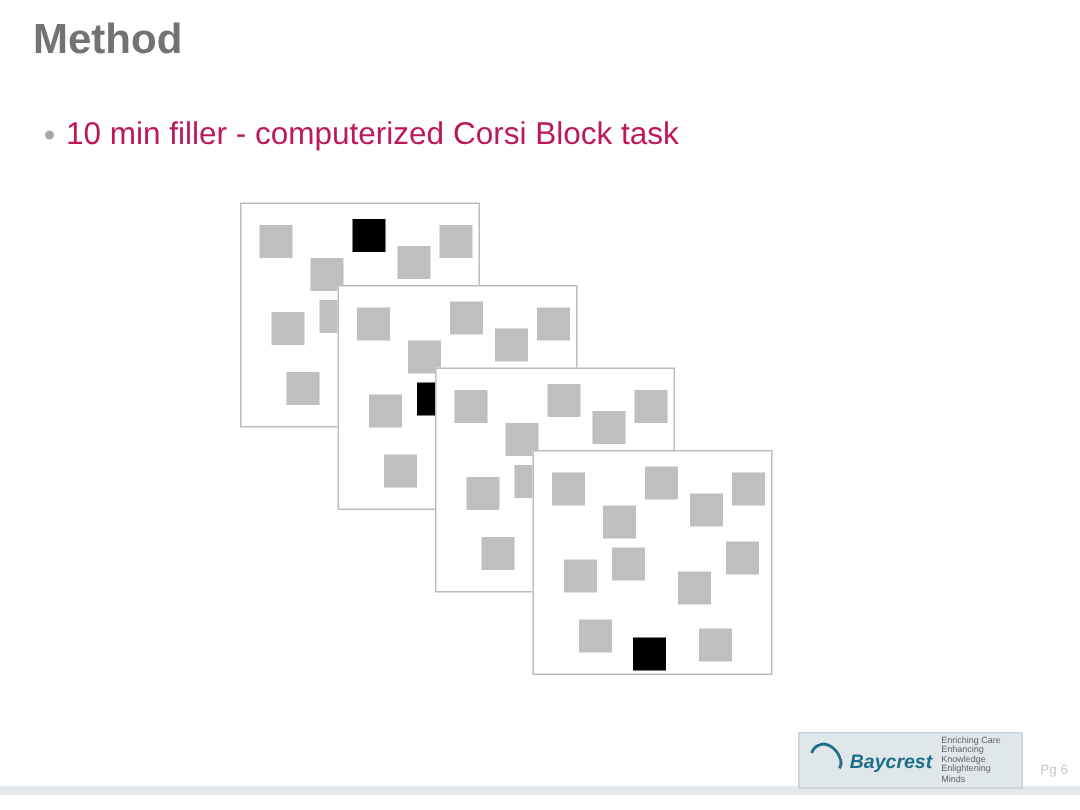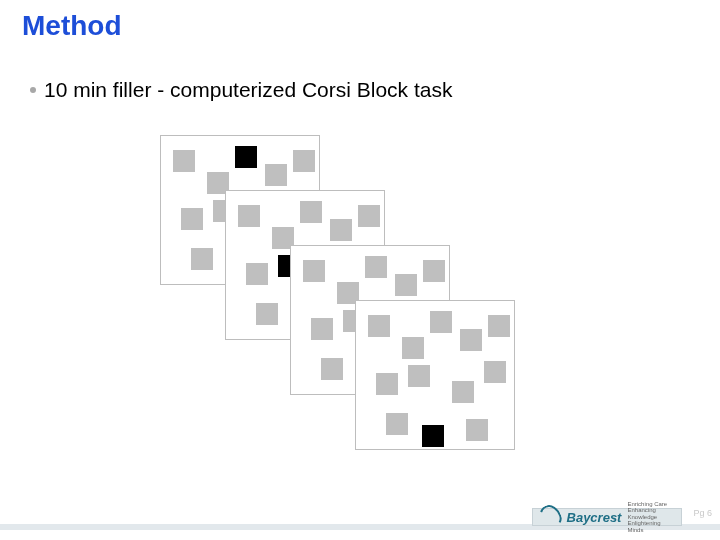--- a/index.html
+++ b/index.html
@@ -1,31 +1,31 @@
 <!DOCTYPE html>
 <html><head>
 <meta charset="utf-8">
 <style>
   *{box-sizing:border-box;margin:0;padding:0}
   body{width:720px;height:540px;background:#fff;font-family:Arial,Helvetica,sans-serif;position:relative;overflow:hidden}
-  .title{position:absolute;left:22px;top:10px;font-size:28px;font-weight:700;color:#1d4ed8}
+  .title{position:absolute;left:22px;top:10px;font-size:28px;font-weight:700;color:#737373}
   .bullet-row{position:absolute;left:30px;top:78px;display:flex;align-items:center;gap:8px}
   .bullet-dot{width:6px;height:6px;background:#a8a8a8;border-radius:50%}
-  .bullet-text{font-size:21px;color:#000000}
+  .bullet-text{font-size:21px;color:#be185d}
   .figure{position:absolute;left:0;top:120px;width:720px;height:330px}
   .panel{position:absolute;width:160px;height:150px;background:#fff;border:1px solid #bdbdbd}
   .p1{left:160px;top:15px}
   .p2{left:225px;top:70px}
   .p3{left:290px;top:125px}
   .p4{left:355px;top:180px}
   .blk{position:absolute;width:22px;height:22px}
   .g{background:#bfbfbf}
   .k{background:#000}
   .footer-line{position:absolute;left:0;bottom:10px;width:720px;height:6px;background:#e2e8ec}
-  .logo-box{position:absolute;right:38px;bottom:14px;width:150px;height:18px;background:#dfe7ea;border:1px solid #c7d1d6;display:flex;align-items:center;padding:0 6px;gap:6px}
+  .logo-box{position:absolute;right:38px;bottom:14px;width:150px;height:38px;background:#dfe7ea;border:1px solid #c7d1d6;display:flex;align-items:center;padding:0 6px;gap:6px}
   .logo-swoosh{width:26px;height:24px;border:2px solid #1f6f86;border-radius:50% 50% 50% 50%/60% 60% 40% 40%;border-left-color:transparent;border-bottom-color:transparent;transform:rotate(-20deg)}
   .logo-name{font-size:13px;font-weight:700;color:#1f6f86;font-style:italic}
   .logo-tag{font-size:6px;color:#666;line-height:1.1}
   .page-num{position:absolute;right:8px;bottom:22px;font-size:9px;color:#c9c9c9}
 </style>
 </head>
 <body>
 
 <div class="title">Method</div>
 

